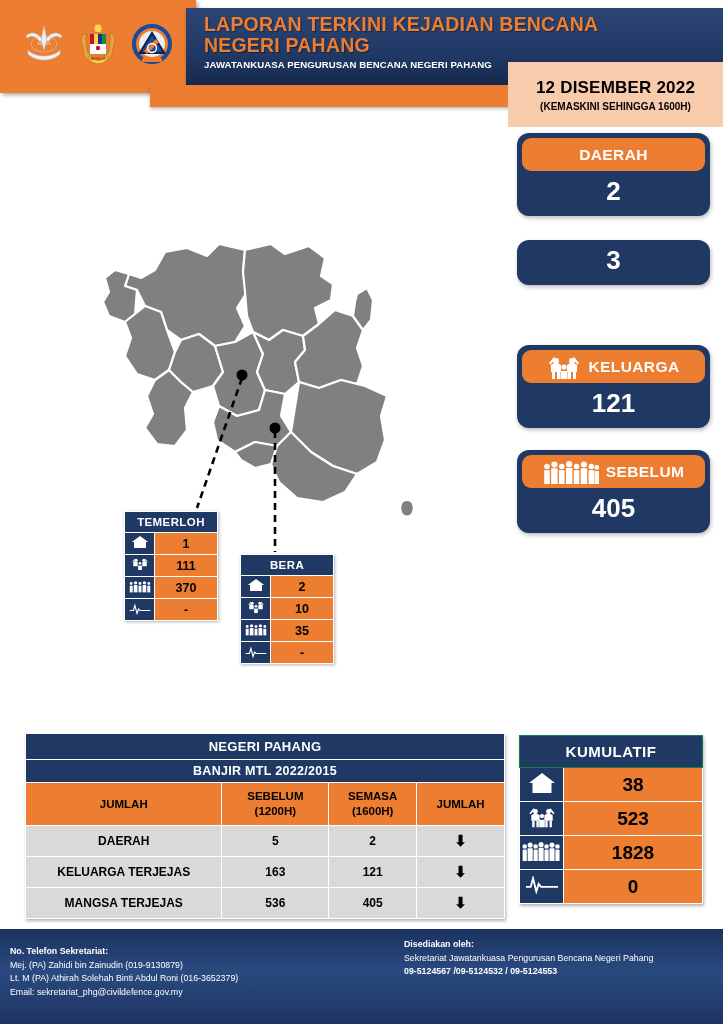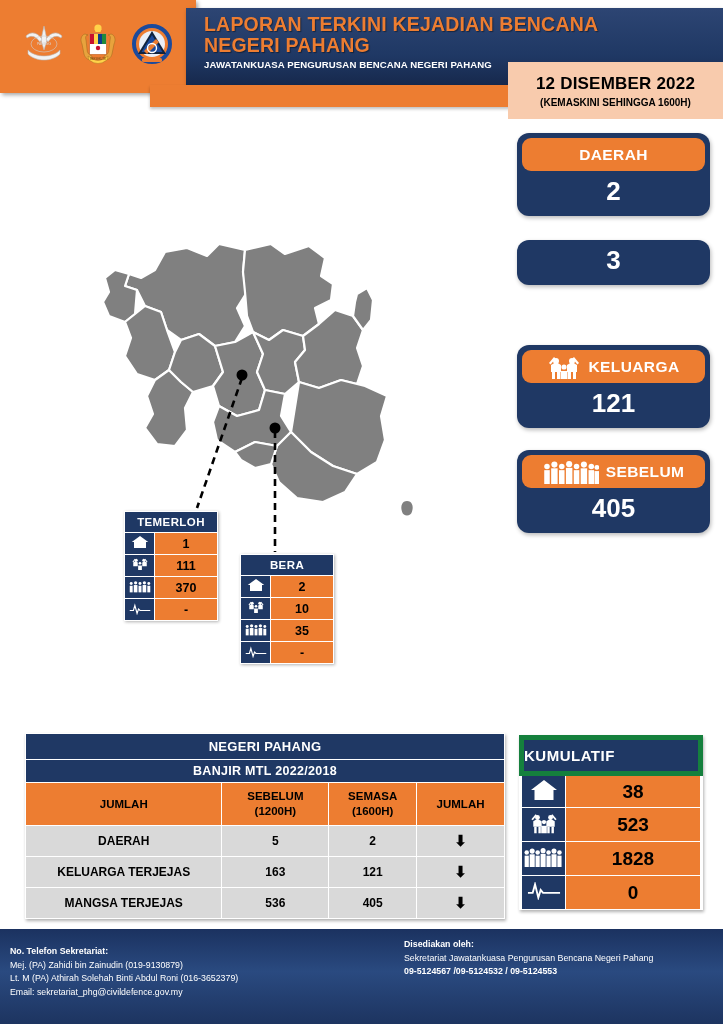--- a/index.html
+++ b/index.html
@@ -35,21 +35,21 @@
   .title-sub {
     color: #ffffff; font-size: 9.6px; font-weight: bold;
     letter-spacing: .1px; margin-top: 3px; white-space: nowrap;
   }
   .orange-strip {
     position: absolute; left: 150px; top: 85px; width: 573px; height: 22px;
     background: #ED7D31;
     box-shadow: 0 2px 3px rgba(0,0,0,.25);
   }
   .date-box {
-    position: absolute; left: 508px; top: 62px; width: 215px; height: 57px;
+    position: absolute; left: 508px; top: 62px; width: 215px; height: 65px;
     background: #F8CBAD; z-index: 5;
     display: flex; flex-direction: column;
     align-items: center; justify-content: center;
   }
   .date-main { color:#000; font-weight: bold; font-size: 17px; letter-spacing:.2px; }
   .date-sub  { color:#000; font-weight: bold; font-size: 10px; margin-top: 3px; }
 
   
   .stat-card {
     position: absolute; left: 517px; width: 193px;
@@ -126,22 +126,22 @@
   .arrow { font-size: 15px; line-height: 1; }
 
   
   #kum-table {
     position: absolute; left: 519px; top: 735px; width: 184px;
     border-collapse: collapse;
     box-shadow: 1px 2px 3px rgba(0,0,0,.3);
   }
   #kum-table .k-title {
     background: #1F3864; color:#fff; font-weight: bold;
-    font-size: 15px; text-align: left; padding: 7px 0; letter-spacing:.5px;
-    border: 5px solid #15803d;
+    font-size: 15px; text-align: center; padding: 7px 0; letter-spacing:.5px;
+    border: 1px solid #15803d;
   }
   #kum-table td.k-ic {
     background: #1F3864; width: 44px; height: 34px;
     text-align:center; vertical-align: middle; border: 1px solid #fff;
   }
   #kum-table td.k-v {
     background: #ED7D31; color:#000; font-weight: bold;
     font-size: 19px; text-align: center; vertical-align: middle;
     border: 1px solid #fff;
   }
@@ -448,21 +448,21 @@
     </div>
     <div class="stat-val">405</div>
   </div>
 
   <table id="main-table">
     <tbody>
         <tr>
           <td class="mt-h1" colspan="4">NEGERI PAHANG</td>
         </tr>
     <tr>
-          <td class="mt-h2" colspan="4">BANJIR MTL 2022/2018</td>
+          <td class="mt-h2" colspan="4">BANJIR MTL 2022/2015</td>
         </tr>
     <tr>
       <td class="mt-ch" style="width:197px;">
         <div>JUMLAH</div>
       </td>
       <td class="mt-ch" style="width:107px;">
         <div>SEBELUM</div>
         <div>(1200H)</div>
       </td>
       <td class="mt-ch" style="width:88px;">

